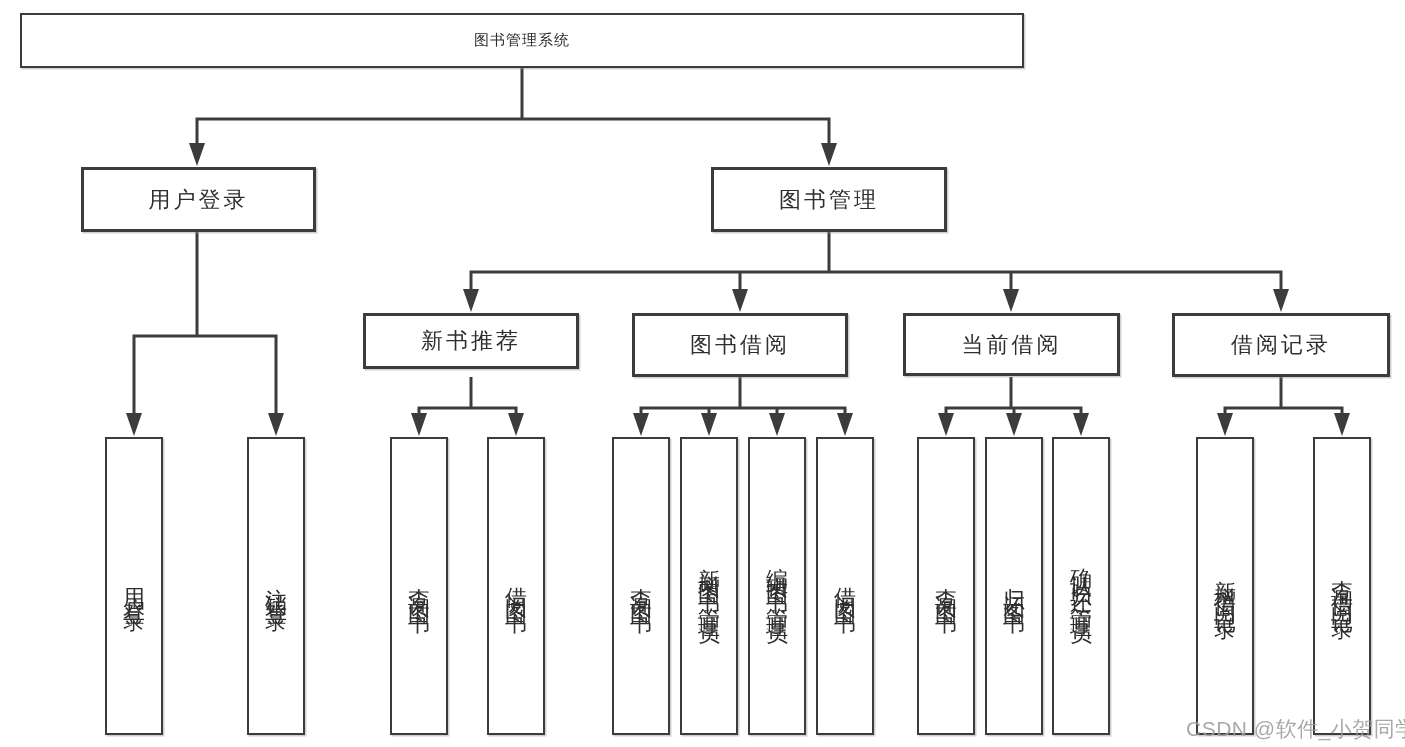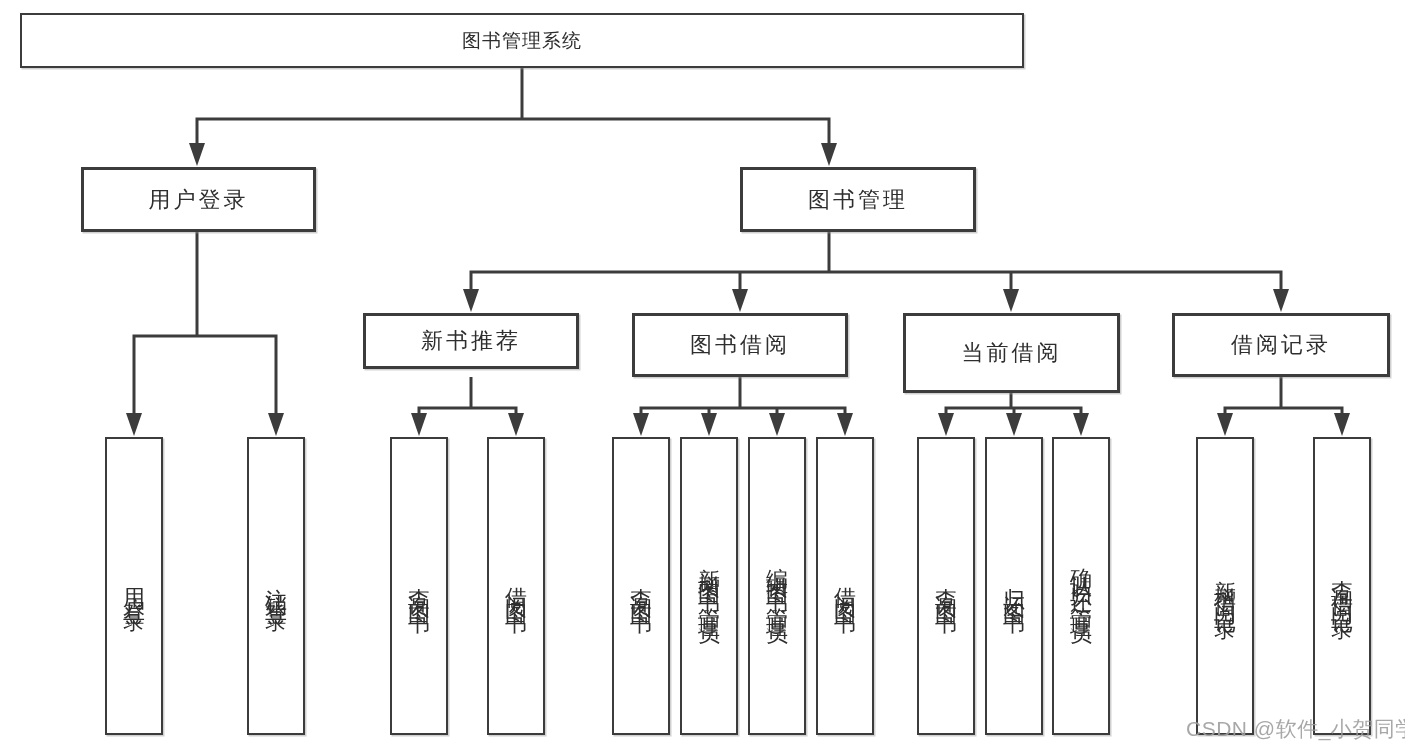--- a/index.html
+++ b/index.html
@@ -20,21 +20,21 @@
     display:flex; align-items:center; justify-content:center;
     box-shadow:1.5px 1.5px 0 rgba(150,150,150,0.45);
   }
   .node .lbl {
     font-size:22px;
     letter-spacing:3px;
     white-space:nowrap;
     color:#2e2e2e;
   }
   .root-node { border-width:2px; }
-  .root-node .lbl { font-size:19px; letter-spacing:1px; }
+  .root-node .lbl { font-size:15px; letter-spacing:1px; }
   .leaf {
     position:absolute;
     top:437px; width:58px; height:298px;
     box-sizing:border-box;
     background:#ffffff;
     border:2.5px solid #3c3c3c;
     display:flex; align-items:center; justify-content:center;
     box-shadow:1.5px 1.5px 0 rgba(150,150,150,0.45);
   }
   .vtext {
@@ -120,31 +120,31 @@
     </g>
   </svg>
 
   <div class="node root-node" style="left:20px; top:13px; width:1004px; height:55px;">
     <span class="lbl">图书管理系统</span>
   </div>
 
   <div class="node" style="left:81px; top:167px; width:235px; height:65px;">
     <span class="lbl">用户登录</span>
   </div>
-  <div class="node" style="left:711px; top:167px; width:236px; height:65px;margin-left:29px;">
+  <div class="node" style="left:711px; top:167px; width:236px; height:65px;">
     <span class="lbl">图书管理</span>
   </div>
 
   <div class="node" style="left:363px; top:313px; width:216px; height:56px;">
     <span class="lbl">新书推荐</span>
   </div>
   <div class="node" style="left:632px; top:313px; width:216px; height:64px;">
     <span class="lbl">图书借阅</span>
   </div>
-  <div class="node" style="left:903px; top:313px; width:217px; height:80px;">
+  <div class="node" style="left:903px; top:313px; width:217px; height:63px;">
     <span class="lbl">当前借阅</span>
   </div>
   <div class="node" style="left:1172px; top:313px; width:218px; height:64px;">
     <span class="lbl">借阅记录</span>
   </div>
 
   <div class="leaf" style="left:105px;">
     <span class="vtext">用户登录</span>
   </div>
   <div class="leaf" style="left:247px;">

